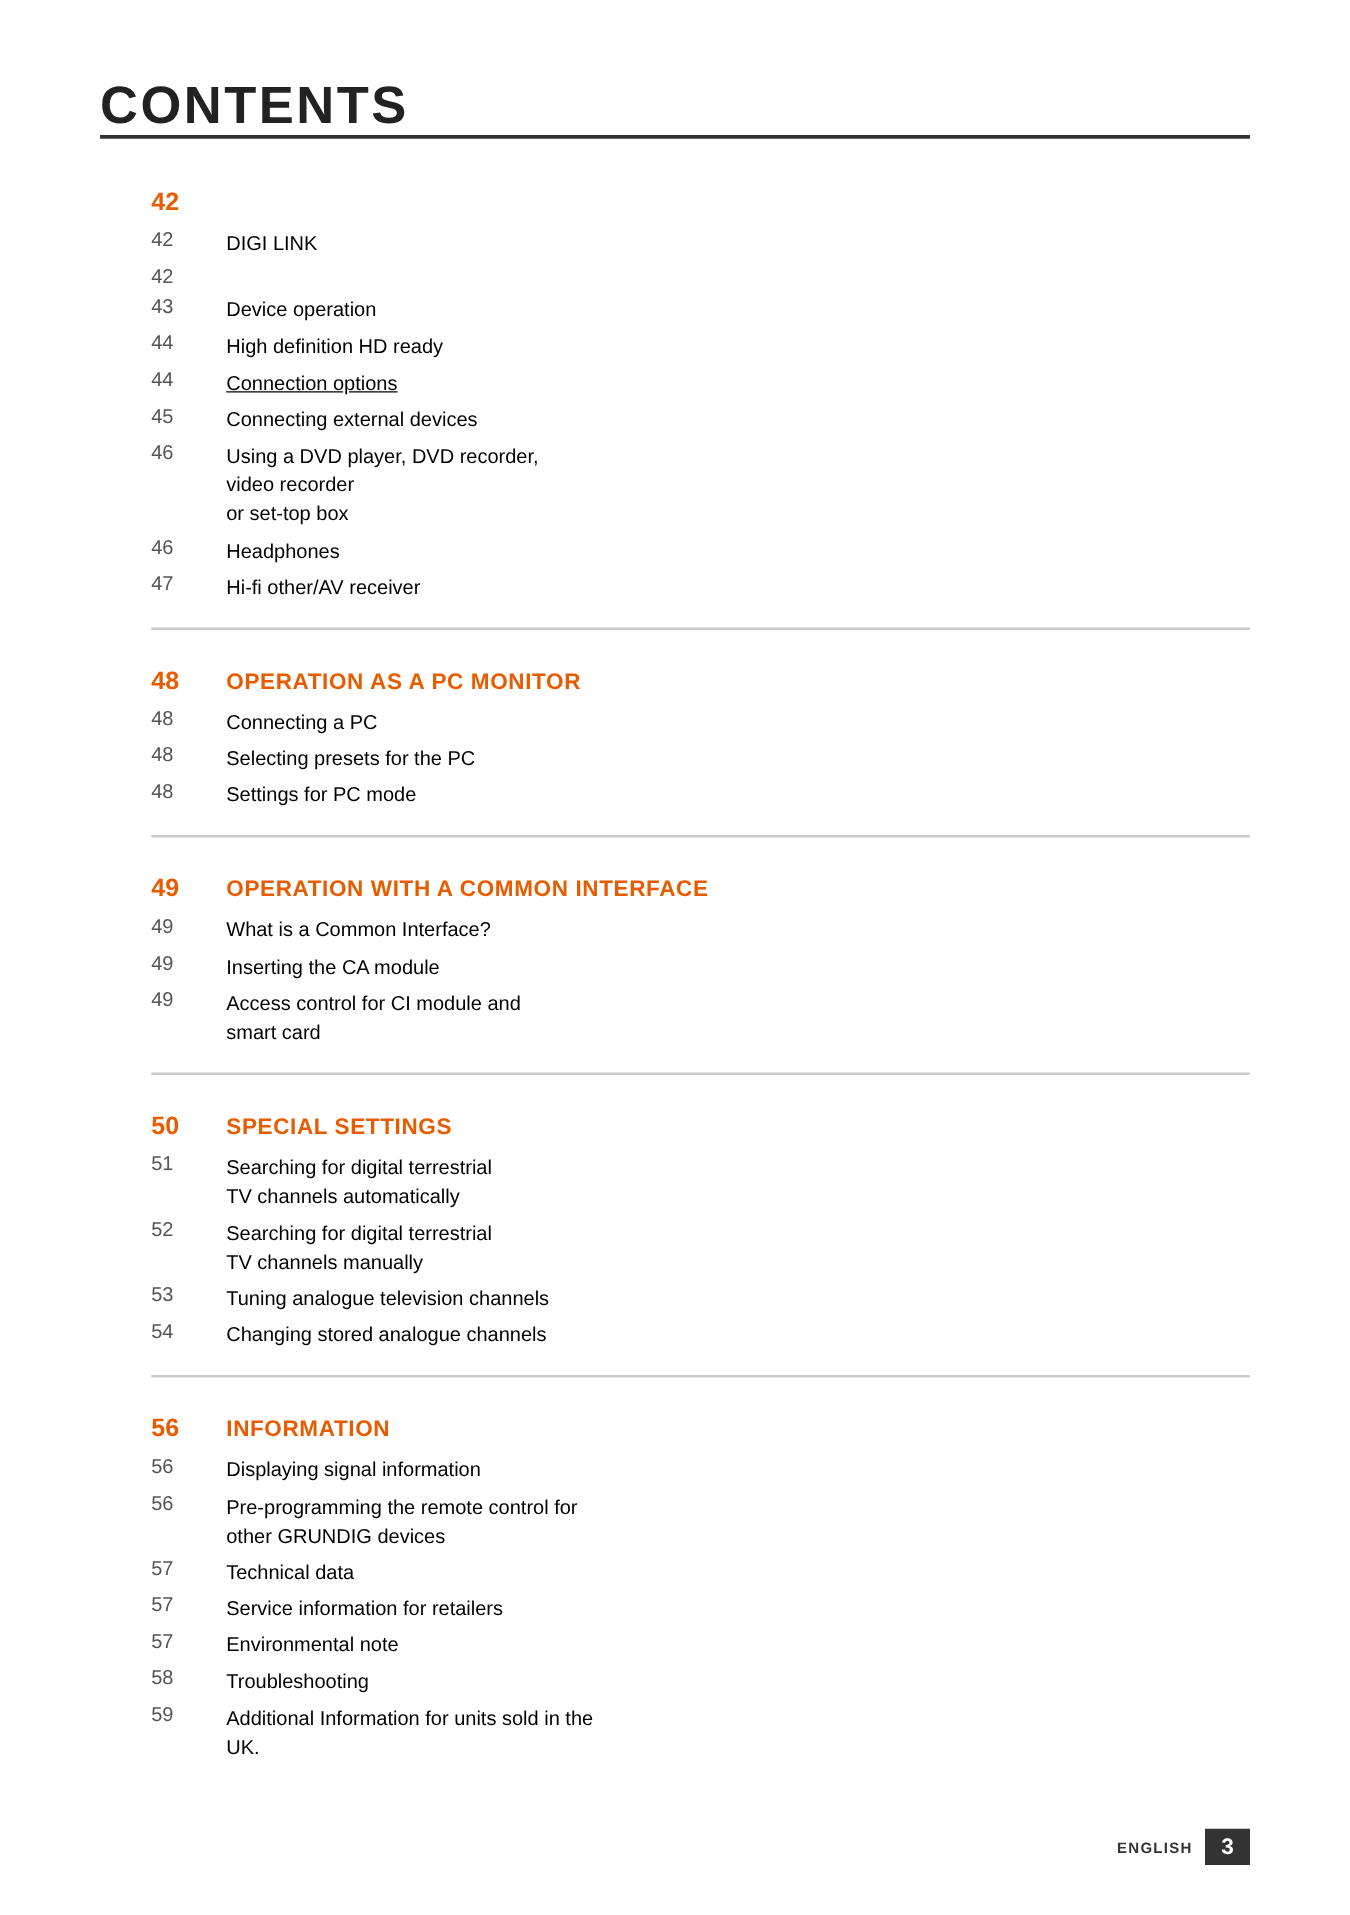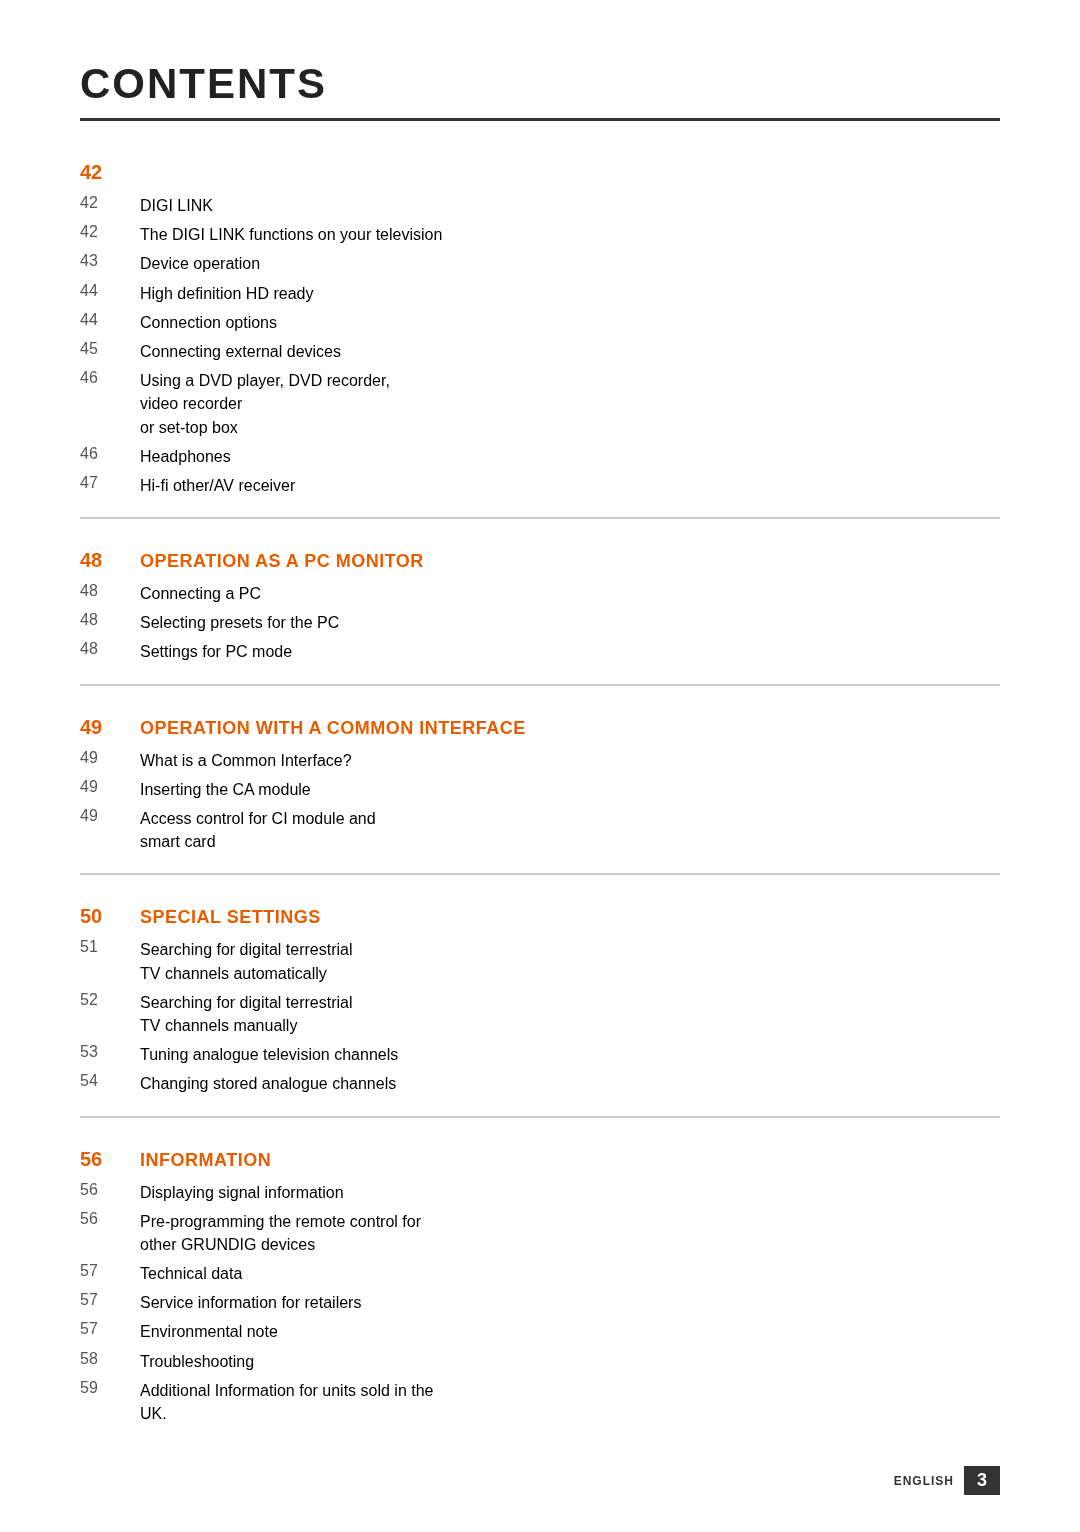--- a/index.html
+++ b/index.html
@@ -22,26 +22,26 @@
       max-width: 1080px;
     }
 
     .page-title {
       font-size: 42px;
       font-weight: 900;
       color: #222222;
       letter-spacing: 2px;
       text-transform: uppercase;
       border-bottom: 3px solid #333333;
-      padding-bottom: 10px;
       margin-bottom: 40px;
     }
 
     .section {
       margin-bottom: 30px;
+      margin-left: 41px;
     }
 
     .section-header {
       display: flex;
       gap: 20px;
       margin-bottom: 10px;
       align-items: baseline;
     }
 
     .section-number {
@@ -127,33 +127,32 @@
         <div class="section-header">
           <span class="section-number">42</span>
         </div>
         <div class="toc-entries">
           <div class="toc-entry">
             <span class="entry-number">42</span>
             <span class="entry-text" style="white-space: pre-line;">DIGI LINK</span>
           </div>
           <div class="toc-entry">
             <span class="entry-number">42</span>
-            <span class="entry-text" style="white-space: pre-line;">The DIGI LINK functions on your television</span>
           </div>
           <div class="toc-entry">
             <span class="entry-number">43</span>
             <span class="entry-text" style="white-space: pre-line; text-align: right;">Device operation</span>
           </div>
           <div class="toc-entry">
             <span class="entry-number">44</span>
             <span class="entry-text" style="white-space: pre-line;">High definition  HD ready</span>
           </div>
           <div class="toc-entry">
             <span class="entry-number">44</span>
-            <span class="entry-text" style="white-space: pre-line;">Connection options</span>
+            <span class="entry-text" style="white-space: pre-line; text-decoration: underline;">Connection options</span>
           </div>
           <div class="toc-entry">
             <span class="entry-number">45</span>
             <span class="entry-text" style="white-space: pre-line;">Connecting external devices</span>
           </div>
           <div class="toc-entry">
             <span class="entry-number">46</span>
             <span class="entry-text" style="white-space: pre-line;">Using a DVD player, DVD recorder,
 video recorder
 or set-top box</span>

